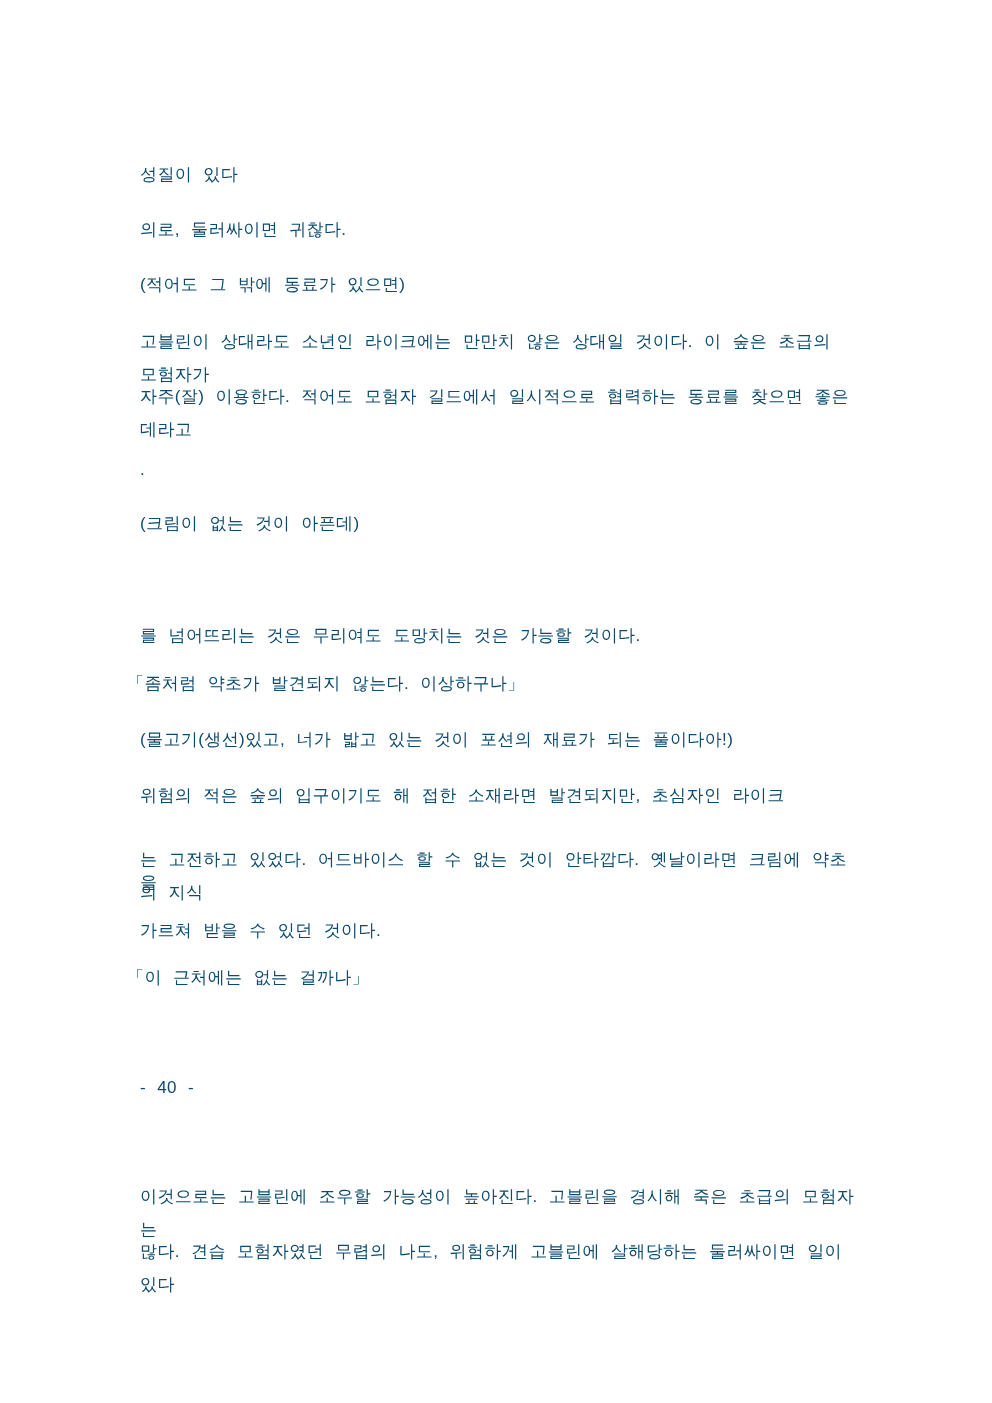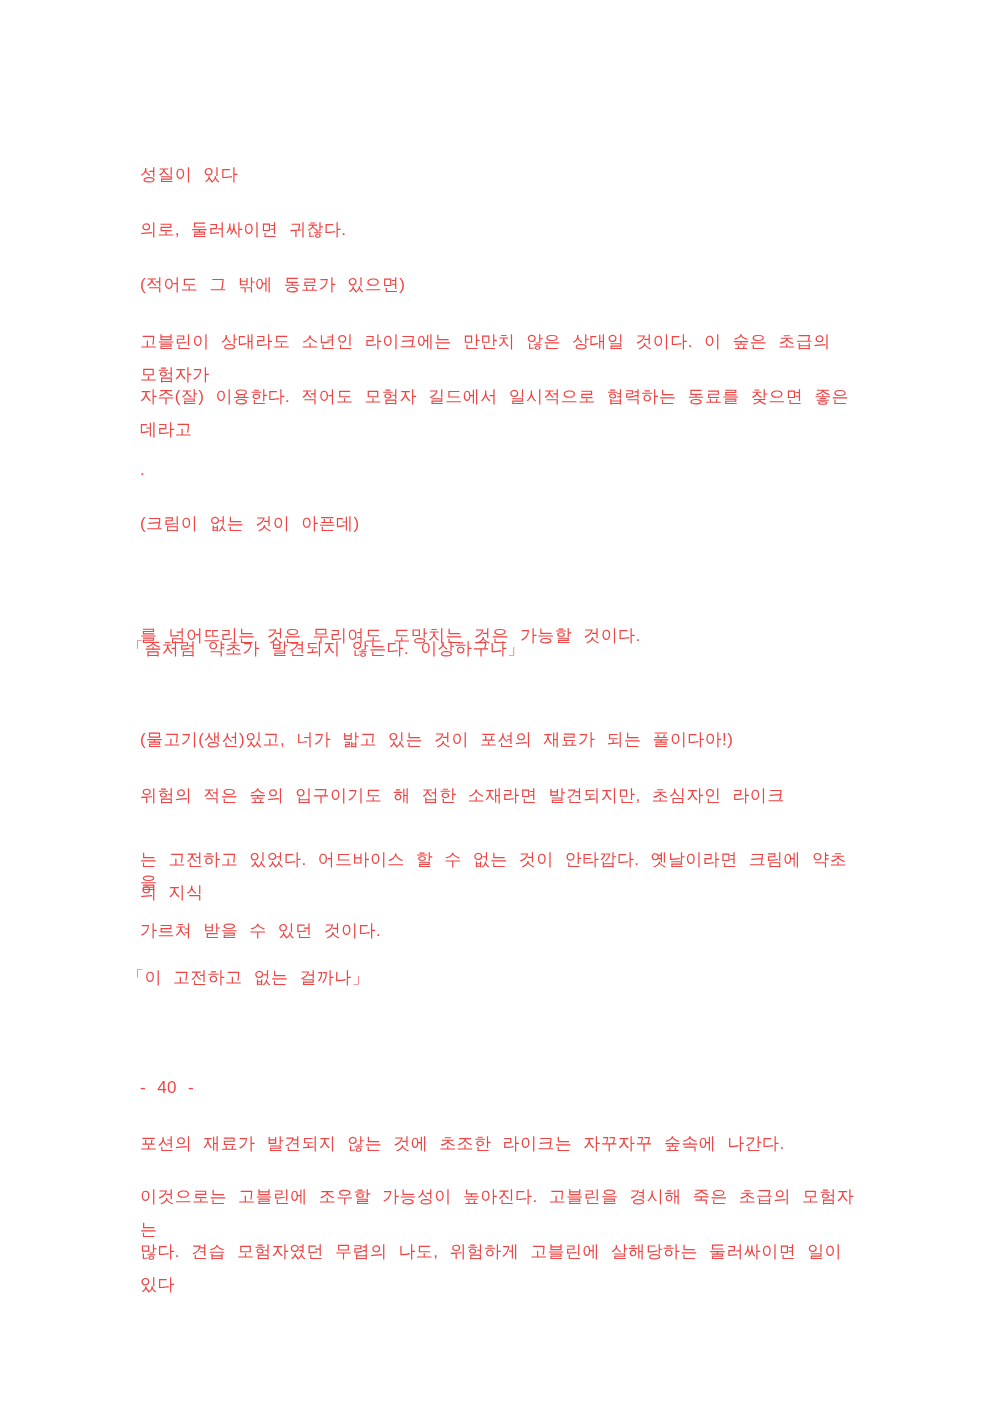--- a/index.html
+++ b/index.html
@@ -15,21 +15,21 @@
     overflow: hidden;
     font-family: "Liberation Sans", "DejaVu Sans", sans-serif;
   }
   .ln {
     position: absolute;
     left: 140px;
     width: 716px;
     margin: 0;
     font-size: 17px;
     line-height: 33px;
-    color: #ef4444;
+    color: #0c4a6e;
     word-spacing: 6px;
     letter-spacing: 0.4px;
     white-space: normal;
     text-align: left;
   }
   .quote {
     left: 127px;
     width: 729px;
   }
 </style>
@@ -38,24 +38,23 @@
 
 <div class="page">
   <p class="ln" style="top:158px">성질이 있다</p>
   <p class="ln" style="top:213px">의로, 둘러싸이면 귀찮다.</p>
   <p class="ln" style="top:268px">(적어도 그 밖에 동료가 있으면)</p>
   <p class="ln" style="top:325px">고블린이 상대라도 소년인 라이크에는 만만치 않은 상대일 것이다. 이 숲은 초급의 모험자가</p>
   <p class="ln" style="top:380px">자주(잘) 이용한다. 적어도 모험자 길드에서 일시적으로 협력하는 동료를 찾으면 좋은데라고</p>
   <p class="ln" style="top:453px">.</p>
   <p class="ln" style="top:507px">(크림이 없는 것이 아픈데)</p>
   <p class="ln" style="top:619px">를 넘어뜨리는 것은 무리여도 도망치는 것은 가능할 것이다.</p>
-  <p class="ln quote" style="top:632px">「좀처럼 약초가 발견되지 않는다. 이상하구나」</p>
+  <p class="ln quote" style="top:667px">「좀처럼 약초가 발견되지 않는다. 이상하구나」</p>
   <p class="ln" style="top:723px">(물고기(생선)있고, 너가 밟고 있는 것이 포션의 재료가 되는 풀이다아!)</p>
   <p class="ln" style="top:779px">위험의 적은 숲의 입구이기도 해 접한 소재라면 발견되지만, 초심자인 라이크</p>
   <p class="ln" style="top:843px">는 고전하고 있었다. 어드바이스 할 수 없는 것이 안타깝다. 옛날이라면 크림에 약초의 지식</p>
   <p class="ln" style="top:866px">을</p>
   <p class="ln" style="top:914px">가르쳐 받을 수 있던 것이다.</p>
-  <p class="ln quote" style="top:961px">「이 고전하고 없는 걸까나」</p>
+  <p class="ln quote" style="top:961px">「이 근처에는 없는 걸까나」</p>
   <p class="ln" style="top:1071px">- 40 -</p>
-  <p class="ln" style="top:1127px">포션의 재료가 발견되지 않는 것에 초조한 라이크는 자꾸자꾸 숲속에 나간다.</p>
   <p class="ln" style="top:1180px">이것으로는 고블린에 조우할 가능성이 높아진다. 고블린을 경시해 죽은 초급의 모험자는</p>
   <p class="ln" style="top:1235px">많다. 견습 모험자였던 무렵의 나도, 위험하게 고블린에 살해당하는 둘러싸이면 일이 있다</p>
 </div>
 
 </body></html>

